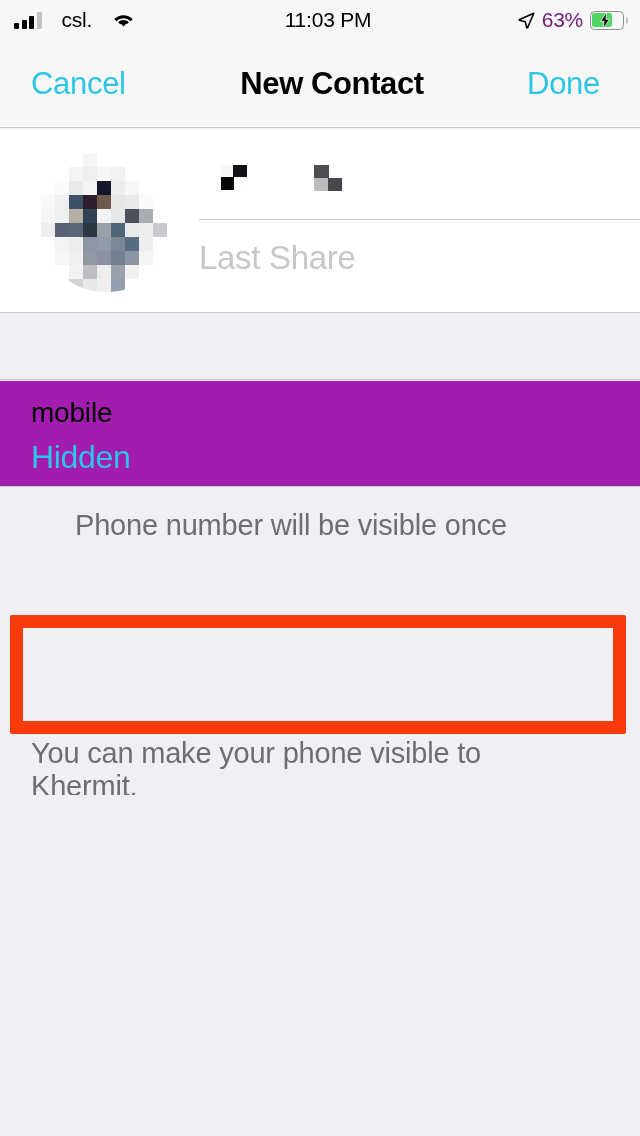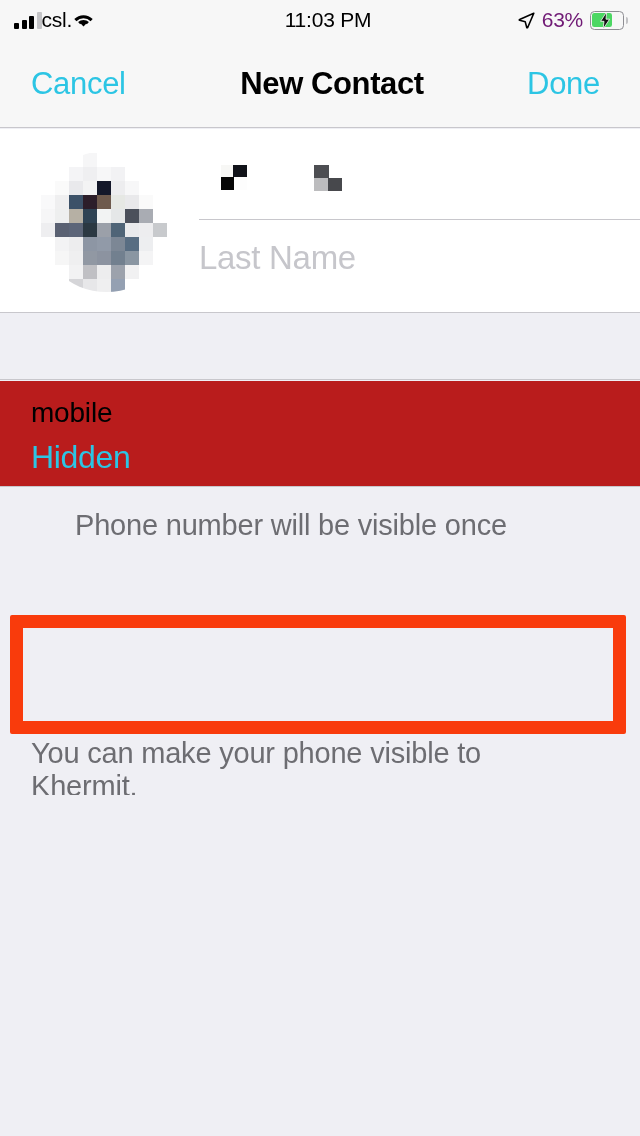--- a/index.html
+++ b/index.html
@@ -11,21 +11,21 @@
     -webkit-font-smoothing:antialiased;
   }
   #screen { position:relative; width:640px; height:1136px; background:#EFEFF4; }
 
   
   .statusbar {
     position:absolute; top:0; left:0; width:640px; height:40px;
     background:#F7F7F7;
     display:flex; align-items:center;
   }
-  .sb-left { position:absolute; left:14px; top:0; height:40px; display:flex; align-items:center; gap:0; }
+  .sb-left { position:absolute; left:14px; top:0; height:40px; display:flex; align-items:center; gap:20px; }
   .signal { display:flex; align-items:flex-end; gap:2.5px; height:17px; }
   .signal i { display:block; width:5px; background:#000; border-radius:1px; }
   .signal i:nth-child(1){ height:6px; }
   .signal i:nth-child(2){ height:9px; }
   .signal i:nth-child(3){ height:13px; }
   .signal i:nth-child(4){ height:17px; background:#C3C3C6; }
   .carrier { font-size:21px; color:#000; letter-spacing:-0.2px; }
   .wifi { position:relative; width:23px; height:17px; }
   .wifi svg { display:block; }
   .sb-time {
@@ -95,21 +95,21 @@
 
   
   .gap-section {
     position:absolute; top:314px; left:0; width:640px; height:66px;
     background:#EFEFF4; border-bottom:1px solid #C8C7CC;
   }
 
   
   .phone-card {
     position:absolute; top:381px; left:0; width:640px; height:106px;
-    background:#b91c1c; border-bottom:1px solid #C8C7CC;
+    background:#a21caf; border-bottom:1px solid #C8C7CC;
   }
   .phone-label {
     position:absolute; left:31px; top:16px;
     font-size:28px; color:#000; letter-spacing:-0.2px;
   }
   .phone-value {
     position:absolute; left:31px; top:58px;
     font-size:32px; color:#2CC5E4; letter-spacing:-0.3px; cursor:pointer;
   }
 
@@ -295,21 +295,21 @@
             <rect x="22" y="18" width="13" height="13" fill="#050505"></rect>
             <rect x="35" y="18" width="13" height="13" fill="#FDFDFD"></rect>
             <rect x="115" y="6" width="15" height="13" fill="#4D4E52"></rect>
             <rect x="115" y="19" width="14" height="13" fill="#BCBCBE"></rect>
             <rect x="129" y="19" width="14" height="13" fill="#47484C"></rect>
           </svg>
         </span>
       </div>
       <div class="field-divider"></div>
       <div class="field-last">
-        <span class="placeholder">Last Name</span>
+        <span class="placeholder">Last Share</span>
       </div>
     </div>
   </div>
 
   <div class="gap-section"></div>
 
   <div class="phone-card">
     <div class="phone-label">mobile</div>
     <div class="phone-value">Hidden</div>
   </div>

